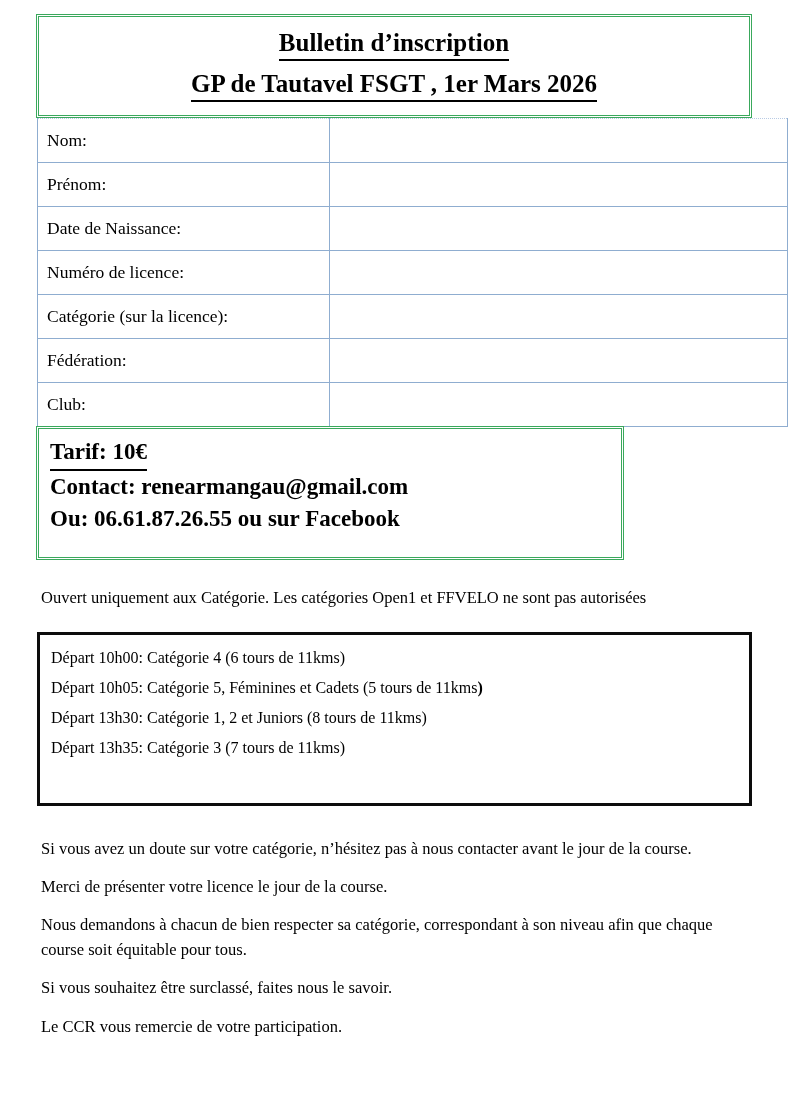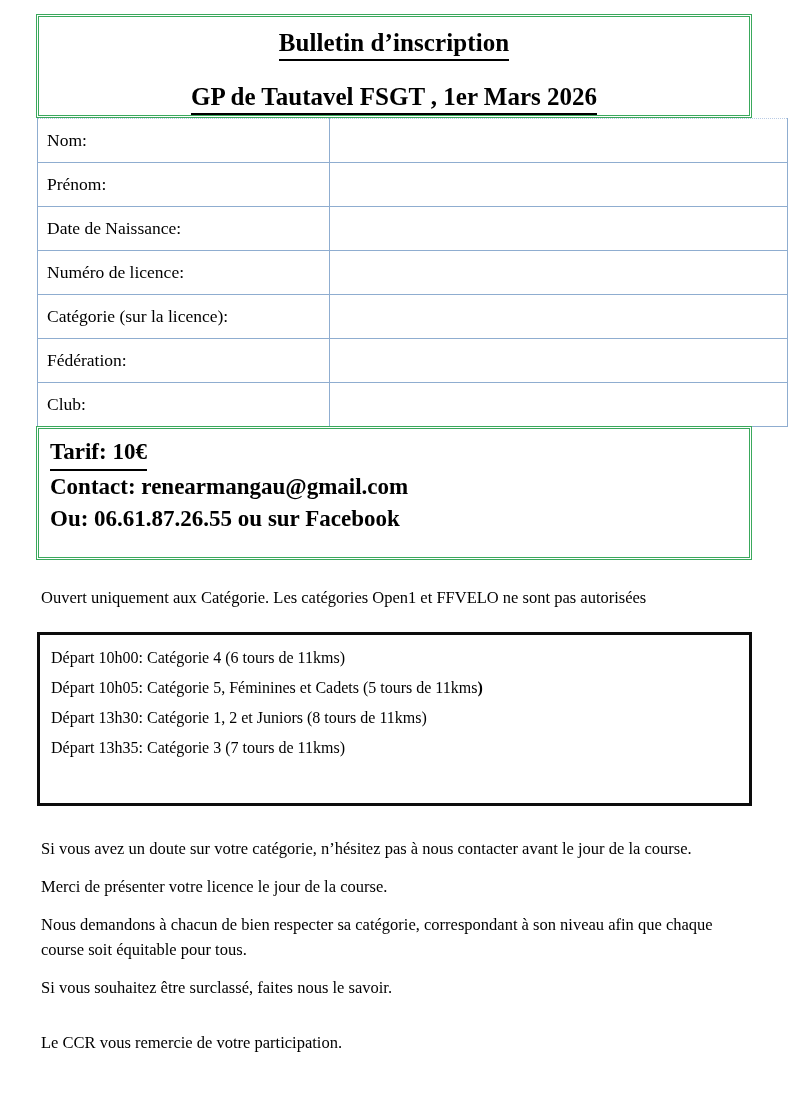--- a/index.html
+++ b/index.html
@@ -36,21 +36,21 @@
   }
   .title-line1 {
     font-size: 25px;
     font-weight: bold;
     letter-spacing: 0.1px;
     line-height: 1.15;
     display: inline-block;
     border-bottom: 2px solid #000;
     padding-bottom: 1px;
   }
-  .title-line2-wrap { margin-top: 22px; }
+  .title-line2-wrap { margin-top: 9px; }
   .title-line2 {
     font-size: 25px;
     font-weight: bold;
     line-height: 1.15;
     display: inline-block;
     border-bottom: 2px solid #000;
     padding-bottom: 1px;
   }
 
   
@@ -73,21 +73,21 @@
     border-top: 1px dotted #b9cbe4;
   }
   .form-table td.label-cell { width: 274px; }
   .form-table td.value-cell { width: 440px; }
 
   
   .contact-box {
     position: absolute;
     left: 36px;
     top: 426px;
-    width: 716px;
+    width: 588px;
     height: 134px;
     box-sizing: border-box;
     border: 3px double #3aa85c;
     background: #ffffff;
     padding: 7px 0 0 11px;
   }
   .contact-line {
     font-size: 23px;
     font-weight: bold;
     line-height: 1.42;
@@ -136,21 +136,21 @@
     top: 836px;
     width: 706px;
   }
   .footer p {
     margin: 0 0 13px 0;
     font-size: 16.5px;
     line-height: 1.52;
     text-align: left;
   }
   .footer p.last {
-    margin-top: 30px;
+    margin-top: 14px;
     margin-bottom: 0;
   }
 </style>
 </head>
 <body>
 
 <div class="page">
 
   <div class="title-box">
     <div>

